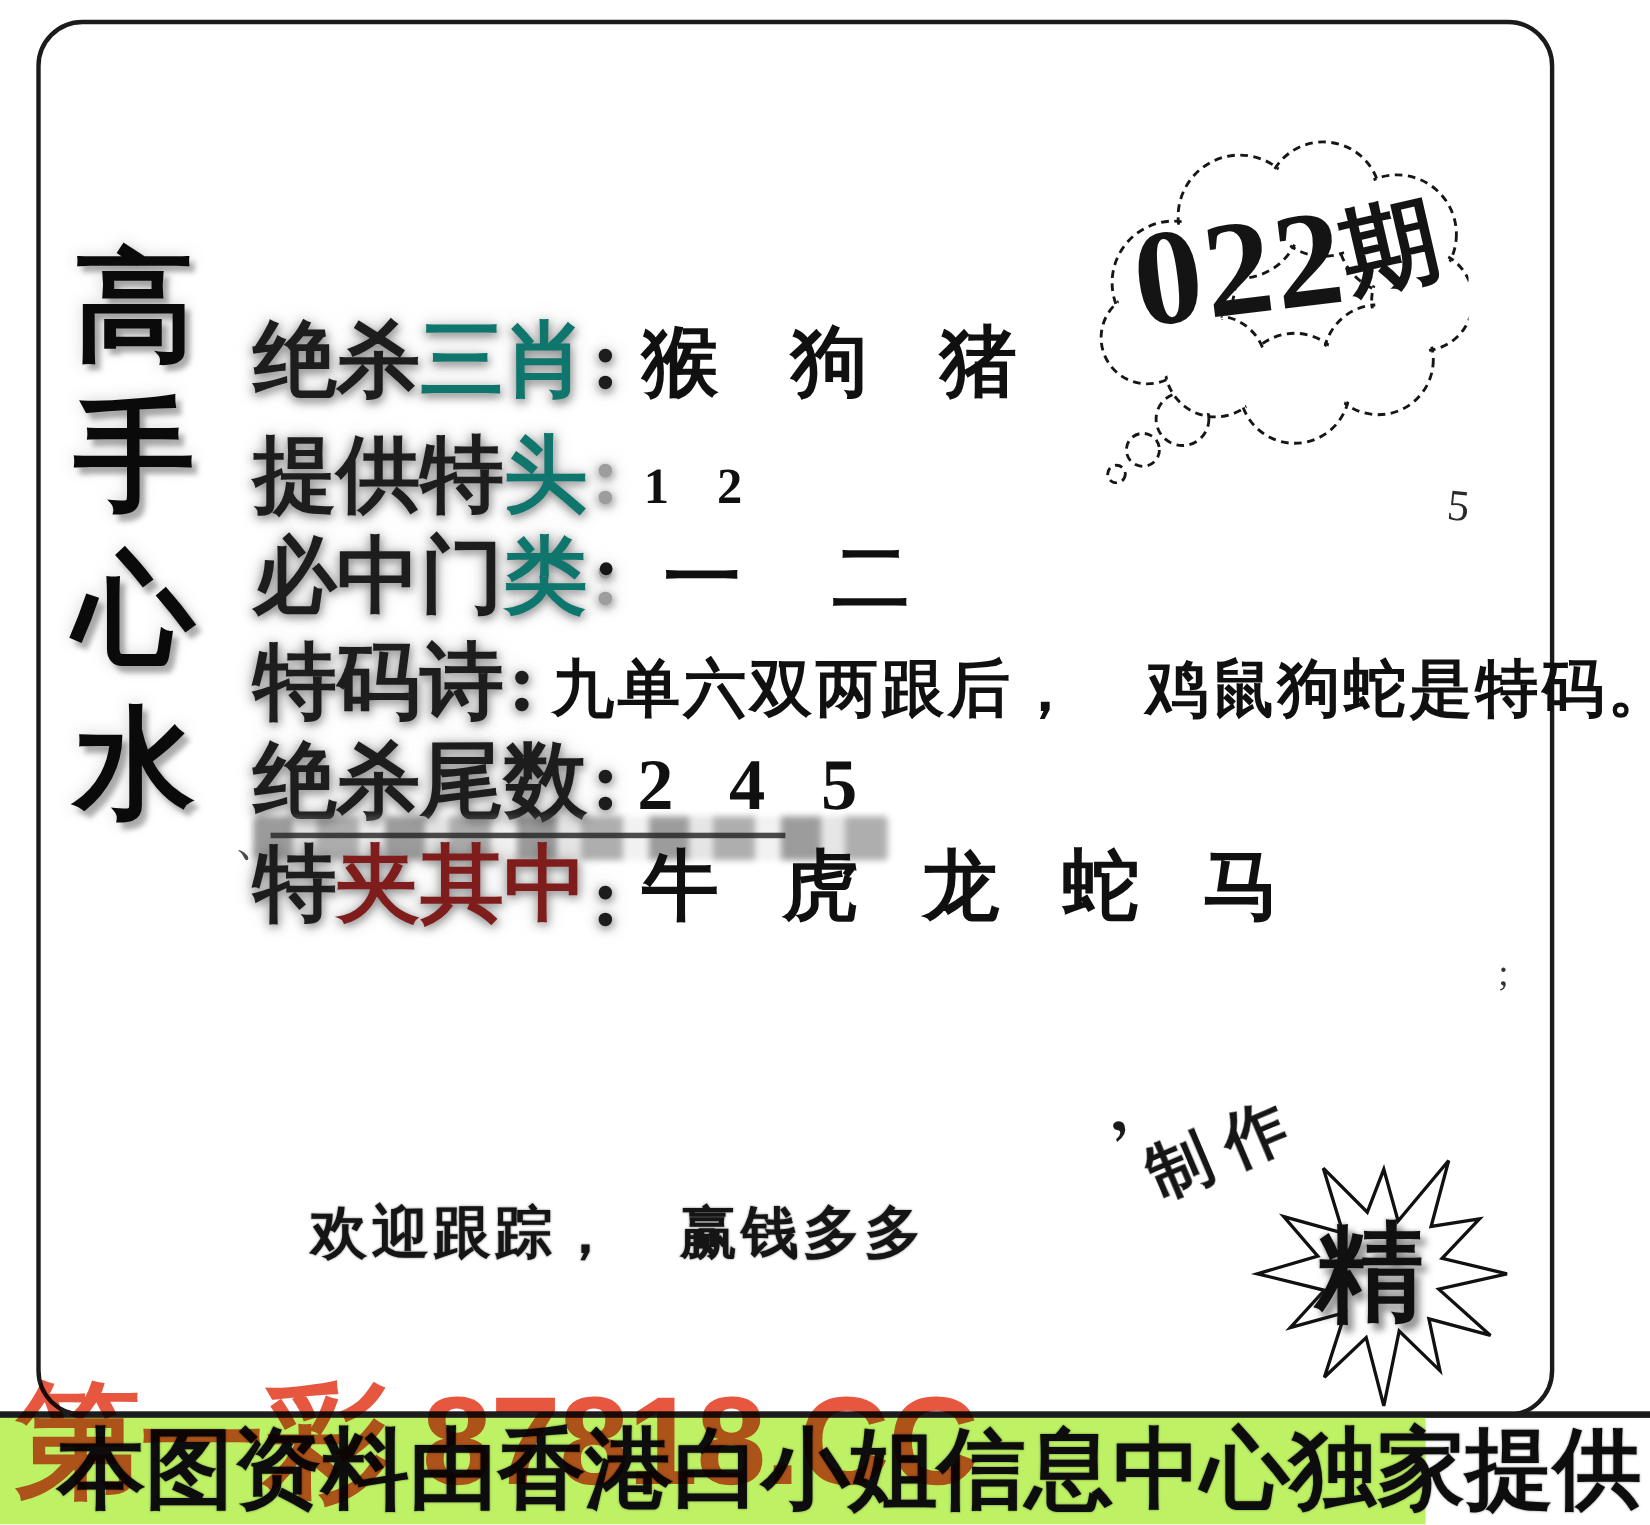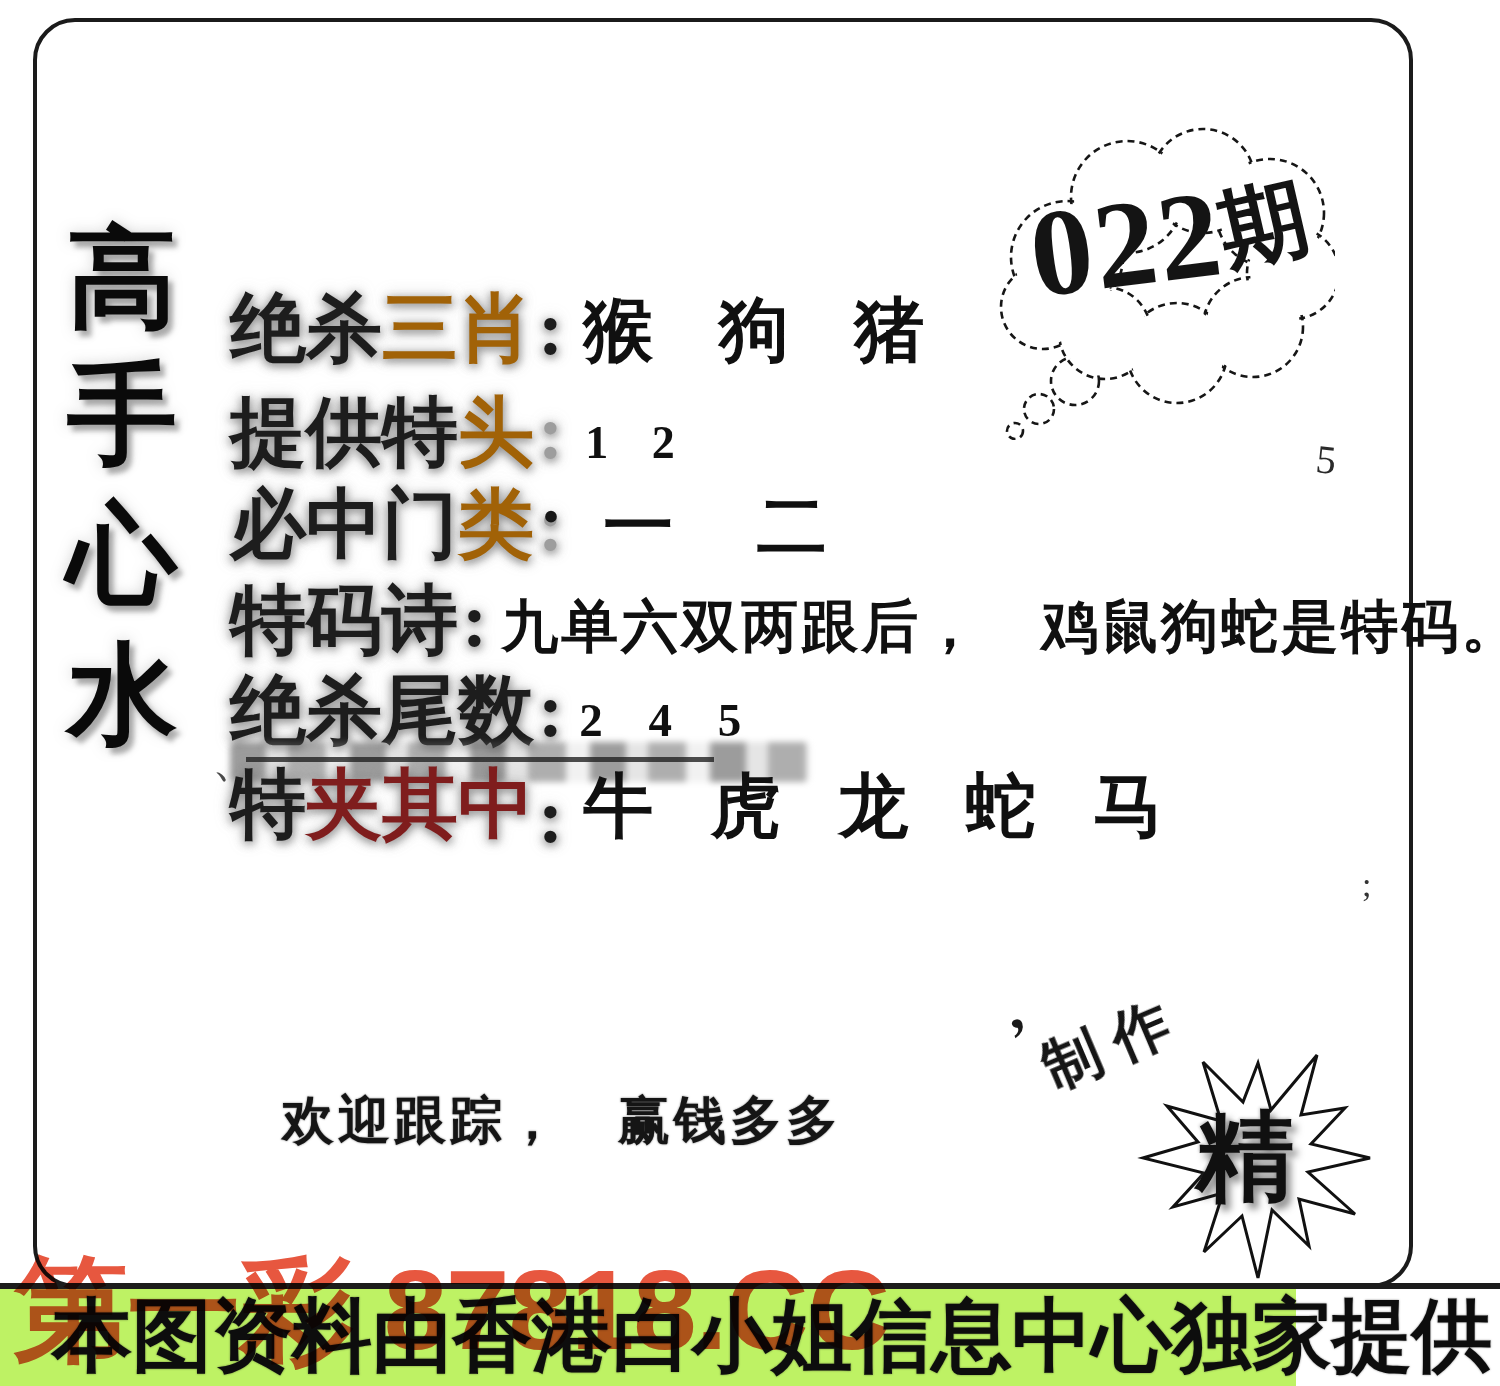--- a/index.html
+++ b/index.html
@@ -25,29 +25,29 @@
   }
   .t0{top:224px;} .t1{top:360px;} .t2{top:500px;} .t3{top:640px;}
 
   
   .line{position:absolute;left:230px;white-space:nowrap;}
   .l1{top:290px;} .l2{top:394px;} .l3{top:486px;} .l4{top:582px;} .l5{top:672px;} .l6{top:766px;}
   .label{
     font-size:76px;font-weight:700;color:#1d1d1d;line-height:1;
     text-shadow:2px 3px 8px rgba(110,110,110,.55),-2px 2px 9px rgba(125,125,125,.45),0 0 16px rgba(140,140,140,.4);
   }
-  .label .lt{color:#a16207;}
+  .label .lt{color:#0f766e;}
   .label .sep{margin:0 6px 0 4px;}
   .l2 .sep,.l3 .sep{color:#9d9d9d;}
   .value{font-size:70px;color:#101010;line-height:1.05;letter-spacing:2px;vertical-align:baseline;font-weight:bold;}
   .l1 .value{margin-left:14px;word-spacing:44px;}
   .l2 .value{margin-left:16px;font-size:46px;word-spacing:24px;letter-spacing:4px;}
   .l3 .value{margin-left:34px;word-spacing:62px;text-align:right;}
   .l4 .value{margin-left:8px;font-size:57px;letter-spacing:3px;word-spacing:12px;}
-  .l5 .value{margin-left:10px;font-size:47px;word-spacing:26px;letter-spacing:4px;}
+  .l5 .value{margin-left:10px;font-size:66px;word-spacing:26px;letter-spacing:4px;}
   .l6 .value{margin-left:14px;word-spacing:36px;}
   .l6 .sep{display:inline-block;transform:translateY(12px);}
   .l6 .lt{filter:blur(0.7px);color:#7f1d1d;}
 
   
   .smudge-bar{
     left:230px;top:742px;width:580px;height:40px;
     background:repeating-linear-gradient(90deg,
       rgba(75,75,75,.55) 0 36px, rgba(170,170,170,.3) 36px 58px,
       rgba(95,95,95,.5) 58px 96px, rgba(200,200,200,.25) 96px 120px);

